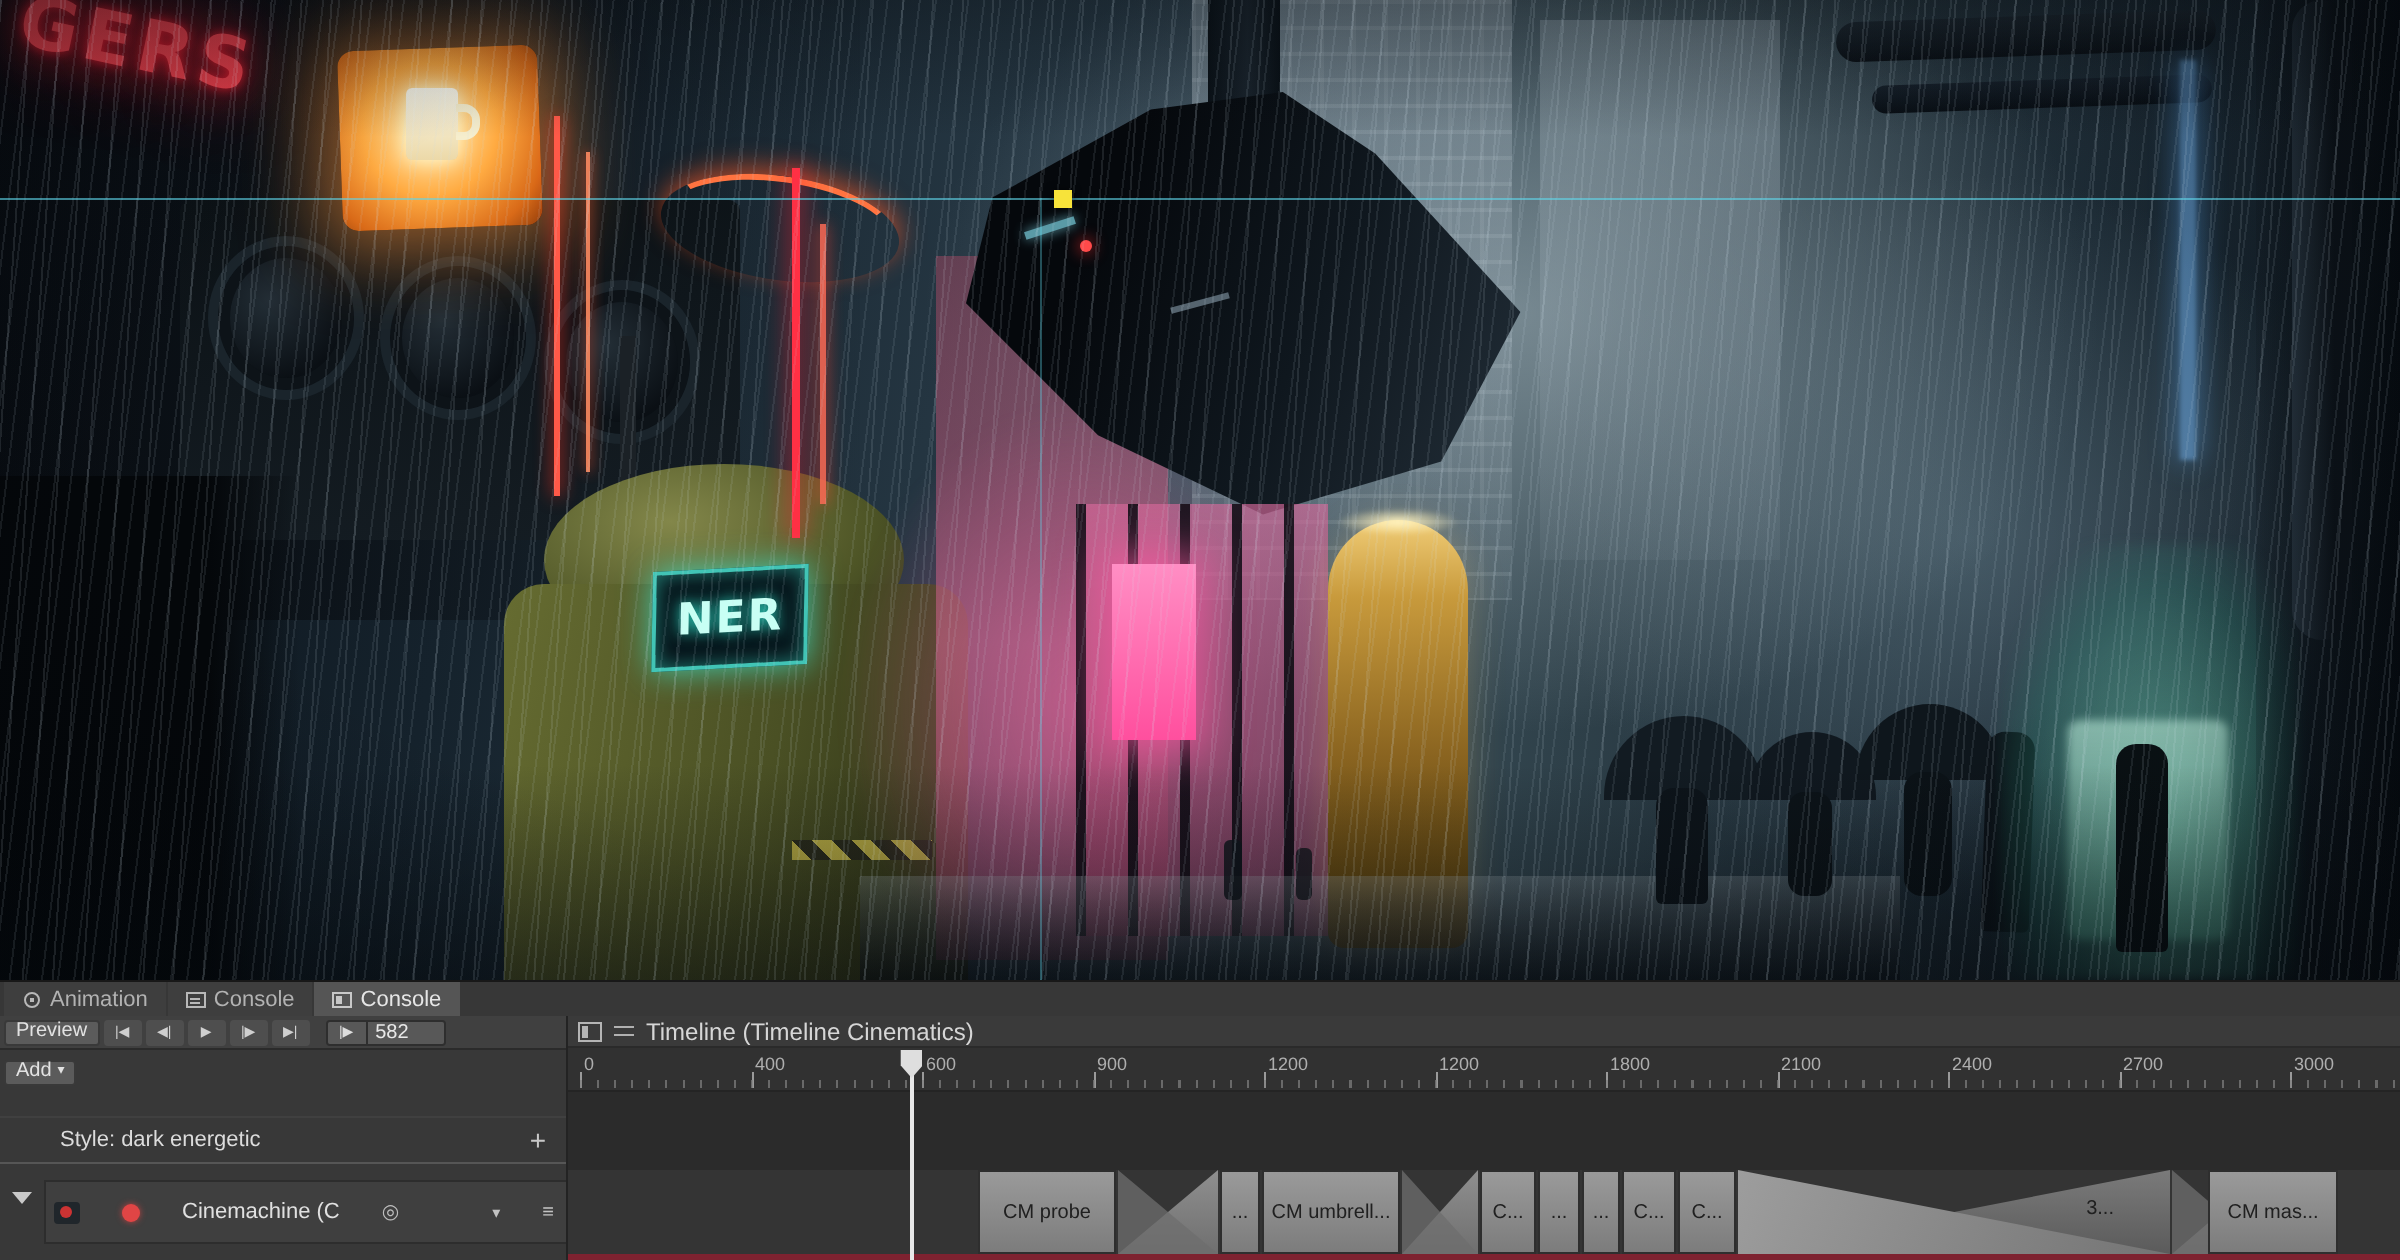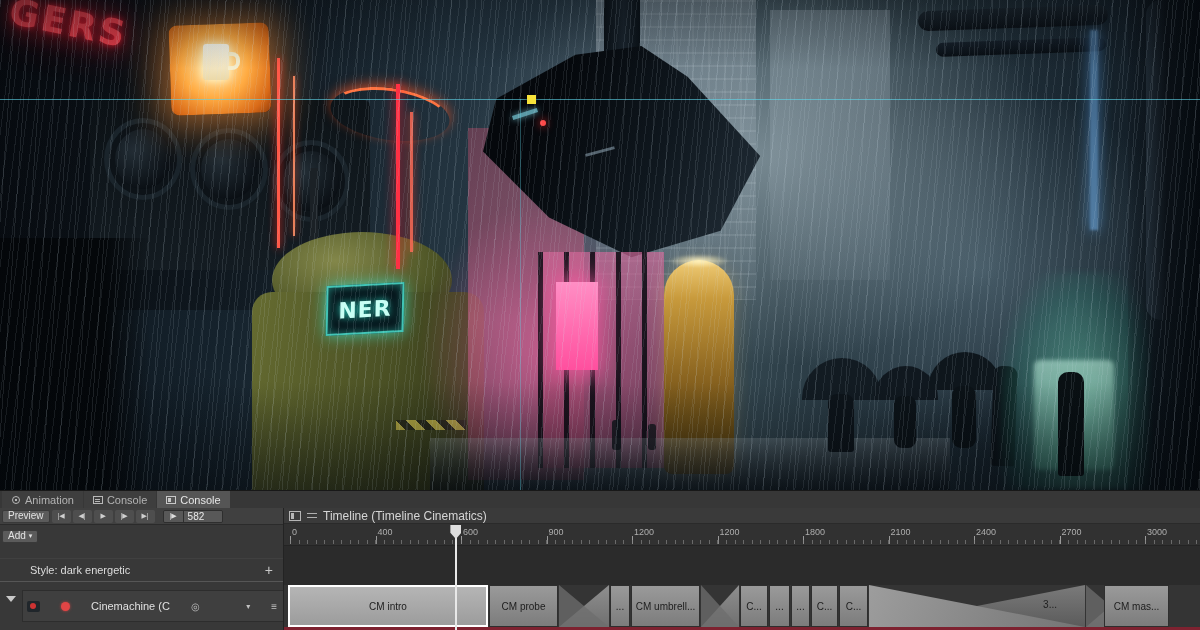--- a/index.html
+++ b/index.html
@@ -359,23 +359,20 @@
             </div>
             <div class="major-tick" style="left: 775.5px;">
               <span class="tick-label">2700</span>
             </div>
             <div class="major-tick" style="left: 861px;">
               <span class="tick-label">3000</span>
             </div>
           </div>
         <div class="tlbody">
           <div class="lane">
-              <div class="clip selected" style="left: 4px; width: 200px;">
-                <span class="lbl">CM intro</span>
-              </div>
               <div class="clip clip" style="left: 205px; width: 69px;">
                 <span class="lbl">CM probe</span>
               </div>
               <div class="clip blend" style="left: 275px; width: 50px;">
                 <div class="tri-in"></div>
                 <div class="tri-out"></div>
               </div>
               <div class="clip clip" style="left: 326px; width: 20px;">
                 <span class="lbl">...</span>
               </div>

